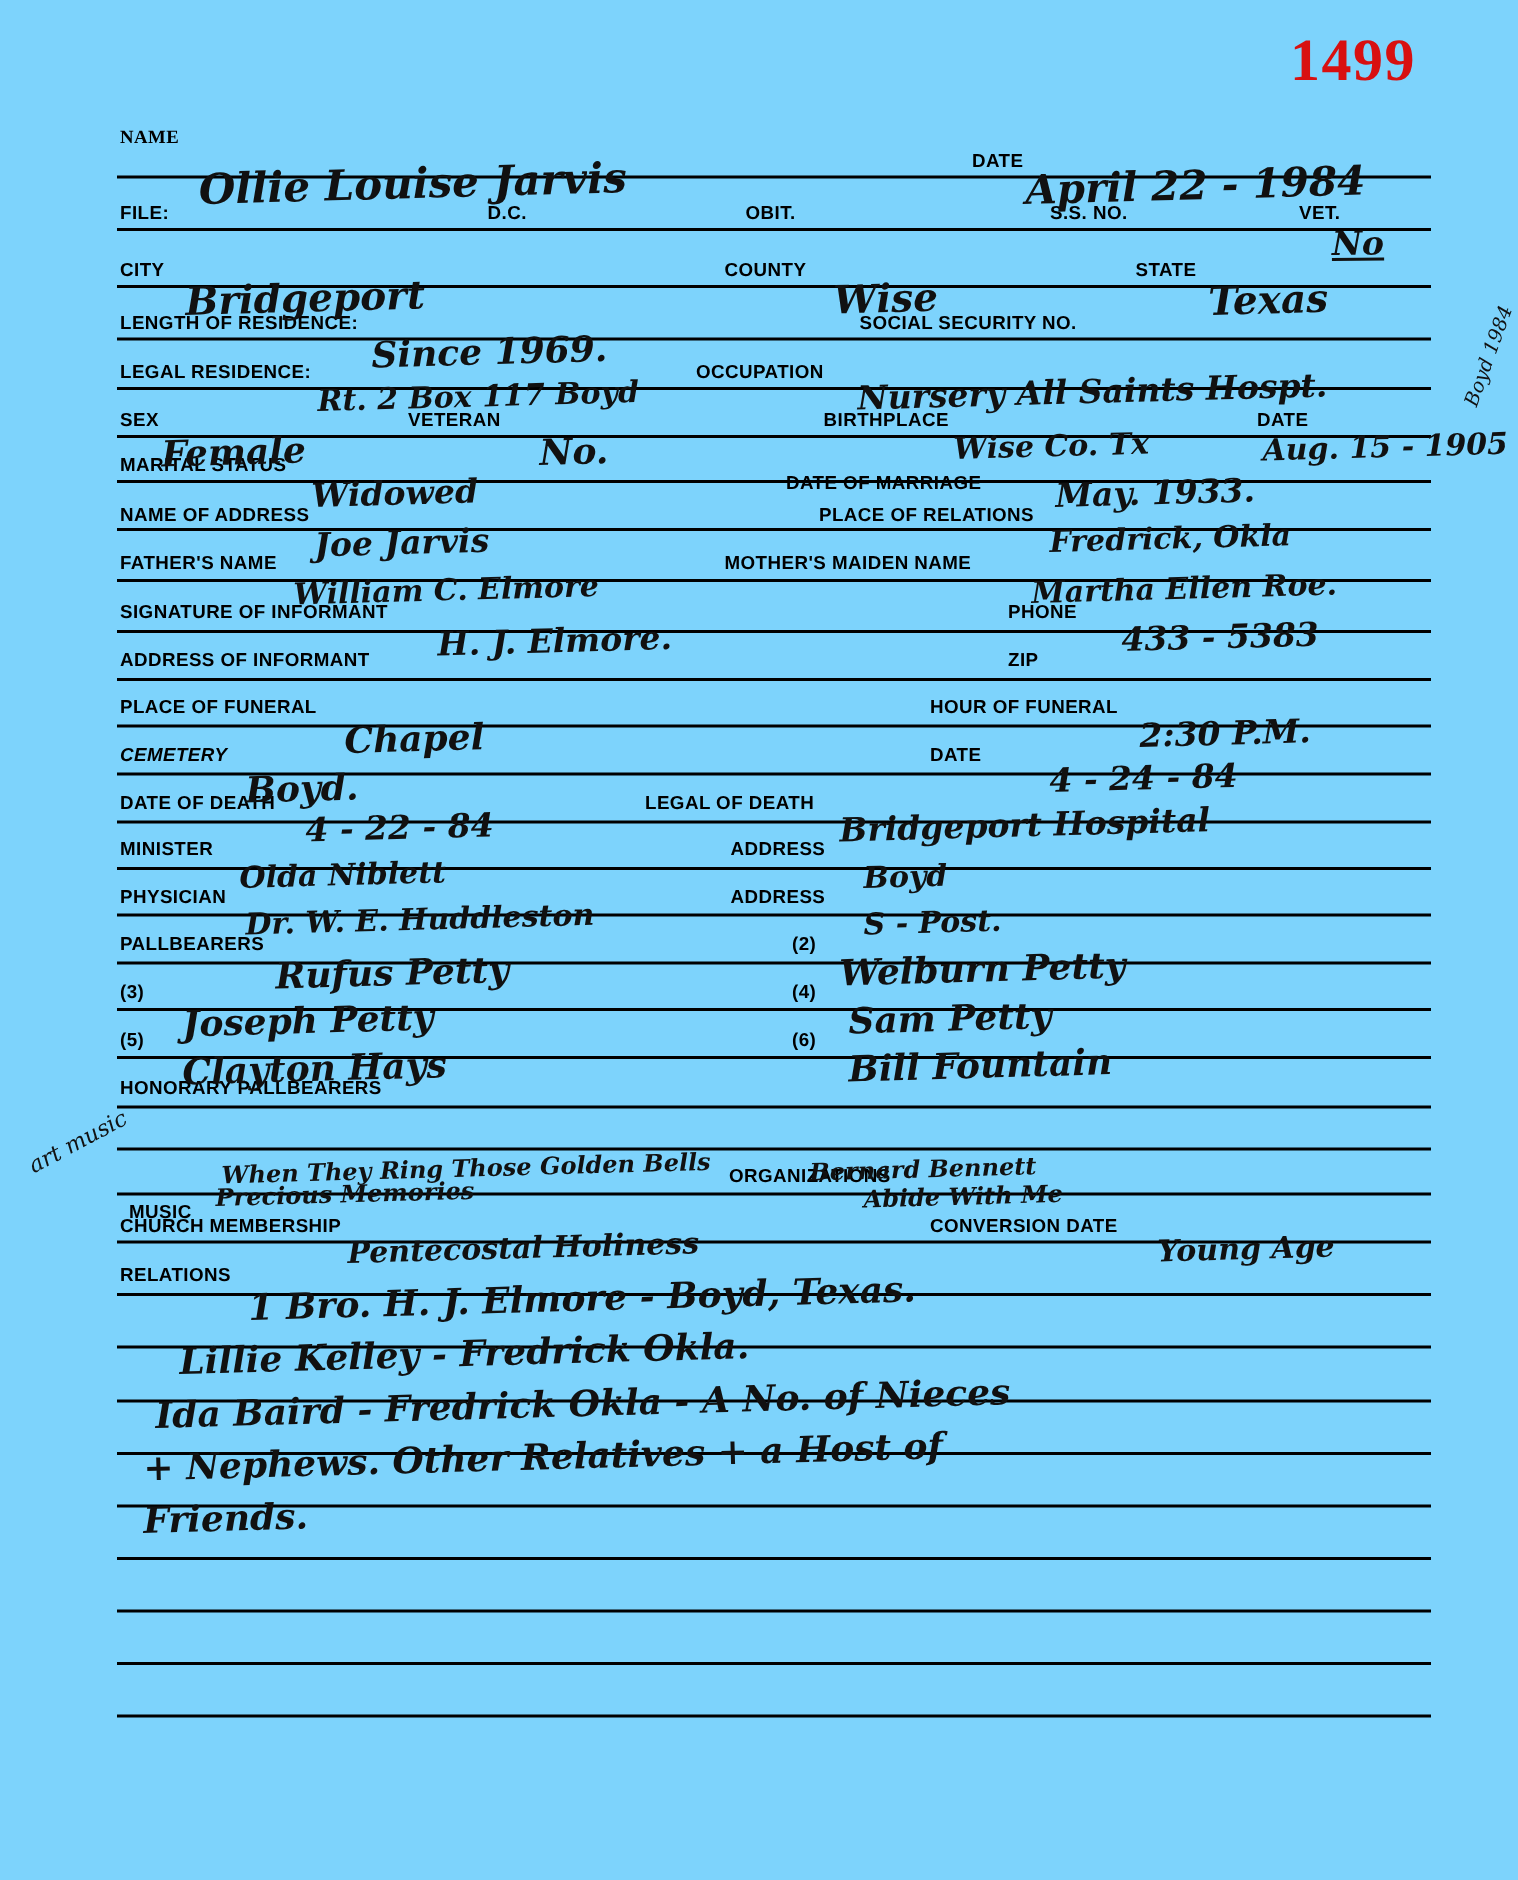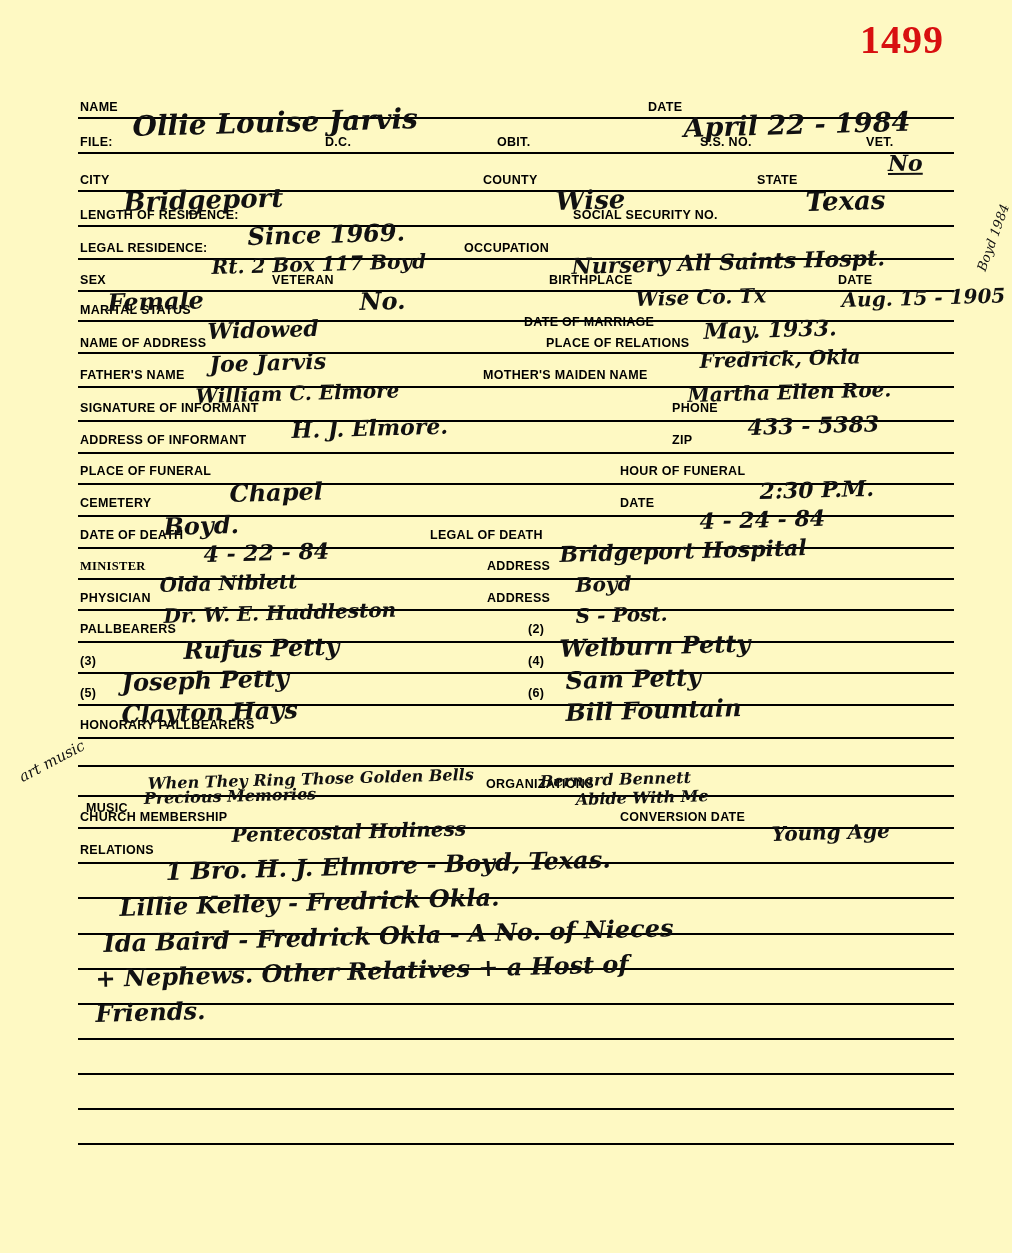--- a/index.html
+++ b/index.html
@@ -7,21 +7,21 @@
     padding: 0;
     background: #ffffff;
   }
   body {
     font-family: "Liberation Sans", sans-serif;
   }
   .page {
     position: relative;
     width: 1012px;
     height: 1253px;
-    background: #fef9c3;
+    background: #7dd3fc;
     overflow: hidden;
   }
   .stamp {
     position: absolute;
     top: 16px;
     right: 68px;
     color: #d81010;
     font-family: "Liberation Serif", serif;
     font-weight: bold;
     font-size: 40px;
@@ -116,21 +116,21 @@
   <div class="rule" style="top:862px;"></div>
   <div class="rule" style="top:897px;"></div>
   <div class="rule" style="top:933px;"></div>
   <div class="rule" style="top:968px;"></div>
   <div class="rule" style="top:1003px;"></div>
   <div class="rule" style="top:1038px;"></div>
   <div class="rule" style="top:1073px;"></div>
   <div class="rule" style="top:1108px;"></div>
   <div class="rule" style="top:1143px;"></div>
 
-  <div class="lab" style="left:80px; top:100px;">NAME</div>
+  <div class="lab" style="left:80px; top:84px;font-family:Liberation Serif, serif;">NAME</div>
   <div class="lab" style="left:648px; top:100px;">DATE</div>
 
   <div class="lab" style="left:80px; top:135px;">FILE:</div>
   <div class="lab" style="left:325px; top:135px;">D.C.</div>
   <div class="lab" style="left:497px; top:135px;">OBIT.</div>
   <div class="lab" style="left:700px; top:135px;">S.S. NO.</div>
   <div class="lab" style="left:866px; top:135px;">VET.</div>
 
   <div class="lab" style="left:80px; top:173px;">CITY</div>
   <div class="lab" style="left:483px; top:173px;">COUNTY</div>
@@ -158,27 +158,27 @@
 
   <div class="lab" style="left:80px; top:401px;">SIGNATURE OF INFORMANT</div>
   <div class="lab" style="left:672px; top:401px;">PHONE</div>
 
   <div class="lab" style="left:80px; top:433px;">ADDRESS OF INFORMANT</div>
   <div class="lab" style="left:672px; top:433px;">ZIP</div>
 
   <div class="lab" style="left:80px; top:464px;">PLACE OF FUNERAL</div>
   <div class="lab" style="left:620px; top:464px;">HOUR OF FUNERAL</div>
 
-  <div class="lab" style="left:80px; top:496px;">CEMETERY</div>
+  <div class="lab" style="left:80px; top:496px;font-style:italic;">CEMETERY</div>
   <div class="lab" style="left:620px; top:496px;">DATE</div>
 
   <div class="lab" style="left:80px; top:528px;">DATE OF DEATH</div>
   <div class="lab" style="left:430px; top:528px;">LEGAL OF DEATH</div>
 
-  <div class="lab" style="left:80px; top:559px;font-family:Liberation Serif, serif;">MINISTER</div>
+  <div class="lab" style="left:80px; top:559px;">MINISTER</div>
   <div class="lab" style="left:487px; top:559px;">ADDRESS</div>
 
   <div class="lab" style="left:80px; top:591px;">PHYSICIAN</div>
   <div class="lab" style="left:487px; top:591px;">ADDRESS</div>
 
   <div class="lab" style="left:80px; top:622px;">PALLBEARERS</div>
   <div class="lab" style="left:528px; top:622px;">(2)</div>
   <div class="lab" style="left:80px; top:654px;">(3)</div>
   <div class="lab" style="left:528px; top:654px;">(4)</div>
   <div class="lab" style="left:80px; top:686px;">(5)</div>

